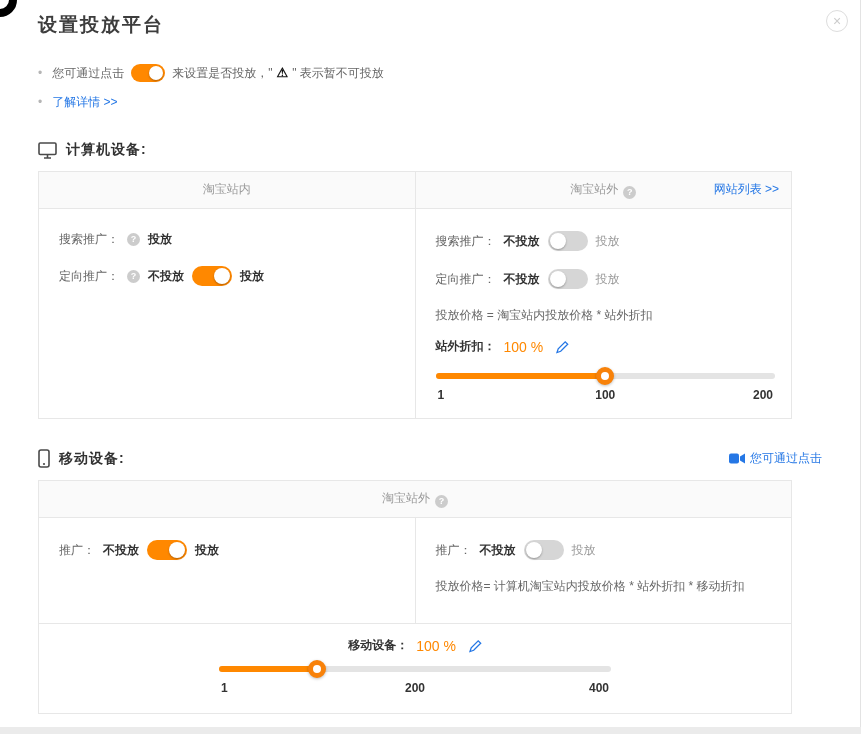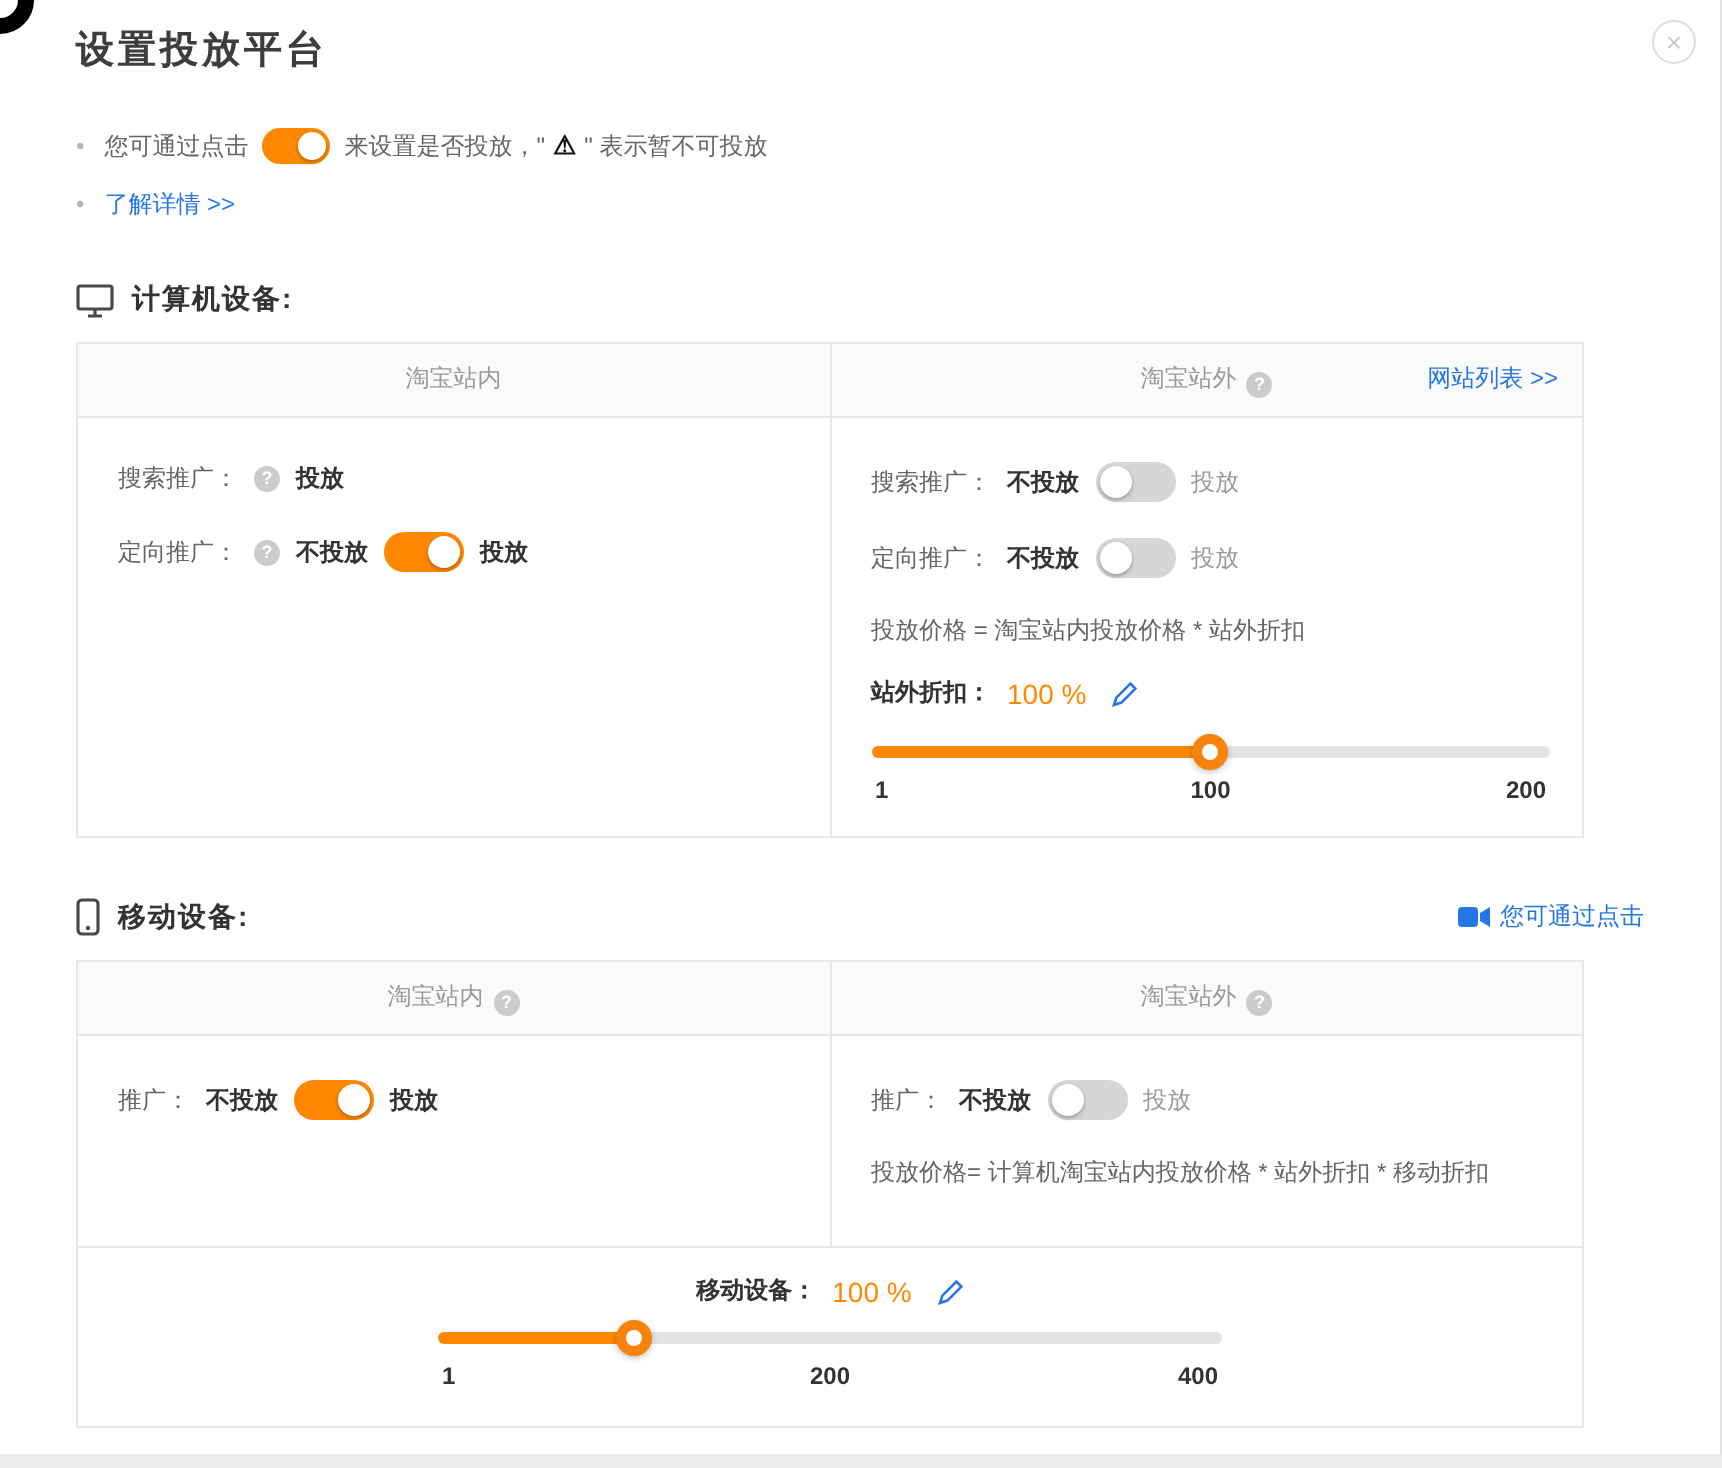--- a/index.html
+++ b/index.html
@@ -238,23 +238,20 @@
             <path d="M11 3.5l5-3v10l-5-3z" fill="#2577e5"></path>
           </svg>
       </span>
       <span>您可通过点击</span>
     </a>
   </div>
 
   <div class="panel">
     <div class="p-header">
       <div class="p-hcell">
-        <span>淘宝站内</span><span class="qicon">?</span>
-      </div>
-      <div class="p-hcell">
         <span>淘宝站外</span><span class="qicon">?</span>
       </div>
     </div>
     <div class="p-body short">
       <div class="p-cell">
         <div class="row">
           <span>推广：</span>
           <span class="val">不投放</span>
           <span class="toggle on">
               <span class="knob"></span>

